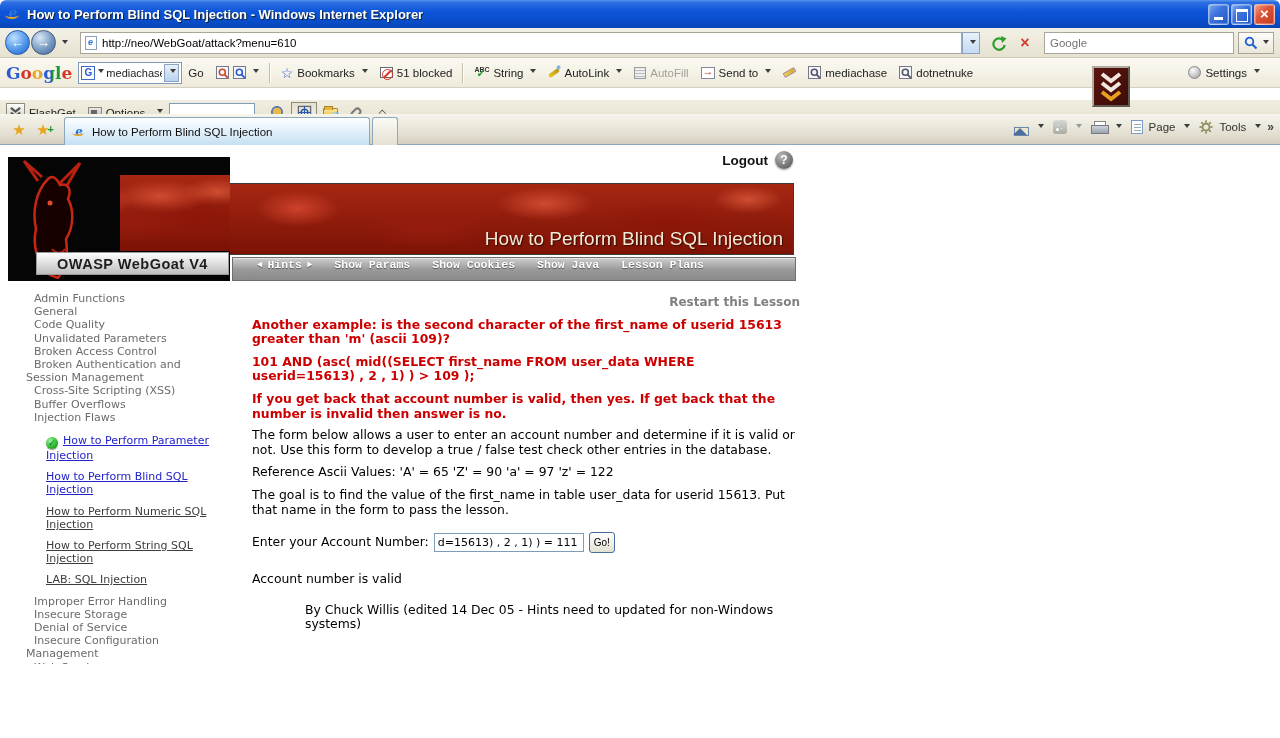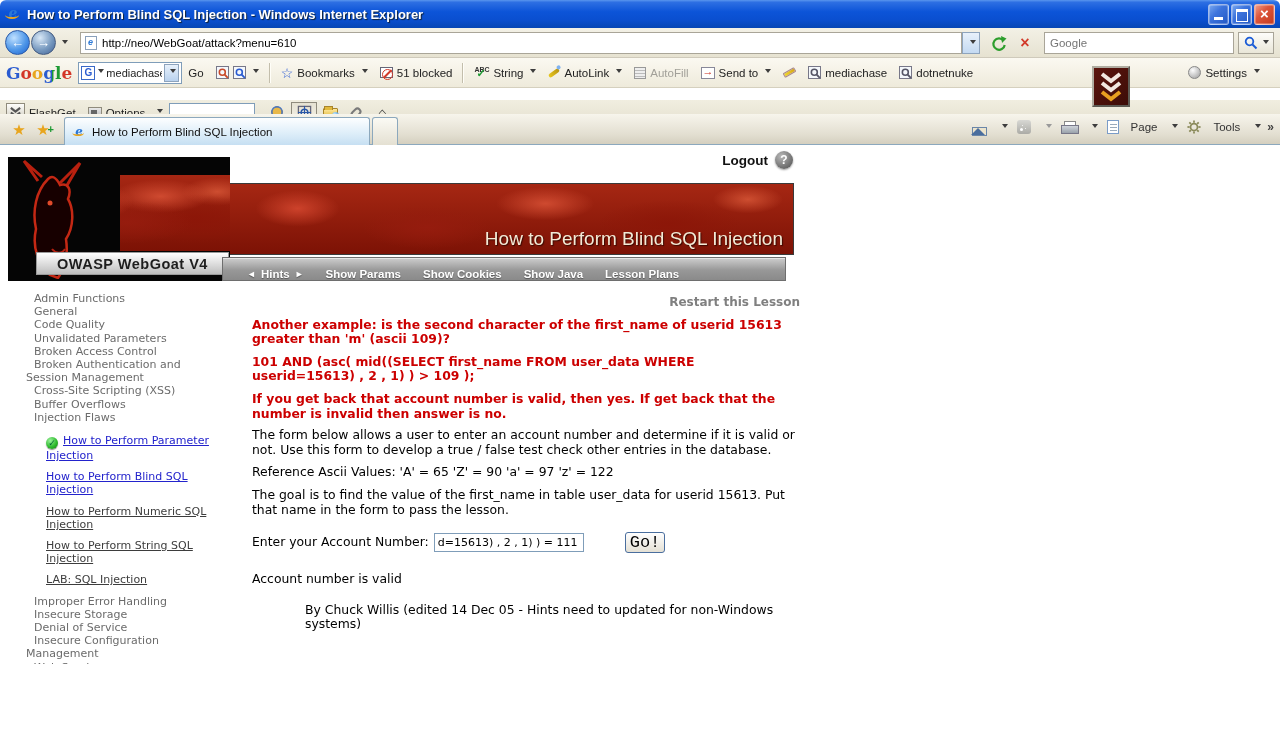--- a/index.html
+++ b/index.html
@@ -111,21 +111,21 @@
     background:linear-gradient(180deg,#f7f5ec,#e2ded0 70%,#d4cfbf);border-bottom:1px solid #8ca8bd;}
   .fav-btn{position:absolute;top:6px;width:22px;height:20px;text-align:center;color:#e8a51e;font-size:15px;line-height:19px;}
   .fav-btn.star1{left:8px;} .fav-btn.star1::after{content:"★";}
   .fav-btn.star2{left:32px;position:absolute;} .fav-btn.star2::after{content:"★";}
   .fav-btn .plus{position:absolute;right:0px;top:0px;color:#1e9a34;font-weight:bold;font-size:11px;}
   .tab{position:absolute;top:3px;height:28px;border:1px solid #8ca8bd;border-bottom:none;border-radius:3px 3px 0 0;}
   .tab.active{left:64px;width:306px;background:linear-gradient(180deg,#fdfeff,#dcedf9 60%,#c6dff2);
     display:flex;align-items:center;gap:5px;padding:0 6px;font-size:11.5px;color:#111;}
   .tab.stub{left:372px;width:26px;background:linear-gradient(180deg,#fbfaf4,#e4e0d2);}
   .tab-right{position:absolute;right:6px;top:4px;display:flex;align-items:center;gap:3px;font-size:11.5px;color:#333;}
-  .tr-btn{display:flex;align-items:center;gap:12px;padding:2px 3px;}
+  .tr-btn{display:flex;align-items:center;gap:6px;padding:2px 3px;}
   .home-ico{display:inline-block;position:relative;width:15px;height:13px;}
   .home-ico::before{content:"";position:absolute;left:0;top:6px;width:13px;height:7px;background:#ece4cc;border:1px solid #6a86a8;}
   .home-ico::after{content:"";position:absolute;left:-1px;top:0;width:0;height:0;border:7px solid transparent;border-bottom:7px solid #4a6e9e;}
   .feed-ico{width:14px;height:14px;border-radius:3px;background:linear-gradient(#d8d8d4,#ababa6);position:relative;}
   .feed-ico::after{content:"";position:absolute;left:3px;bottom:3px;width:3px;height:3px;border-radius:50%;background:#fff;box-shadow:1px -4px 0 -1px #fff,4px -1px 0 -1px #fff;}
   .print-ico{position:relative;width:16px;height:13px;}
   .print-ico::before{content:"";position:absolute;left:3px;top:0;width:10px;height:5px;background:#fff;border:1px solid #888;}
   .print-ico::after{content:"";position:absolute;left:0;top:4px;width:16px;height:7px;background:linear-gradient(#cfd4da,#9aa2ab);border:1px solid #778;}
   .pgdoc-ico{position:relative;width:12px;height:14px;background:#fff;border:1px solid #7a9cc8;}
   .pgdoc-ico::after{content:"";position:absolute;left:2px;top:3px;width:7px;height:1px;background:#9ab;box-shadow:0 3px 0 #9ab,0 6px 0 #9ab;}
@@ -149,23 +149,23 @@
 
   .wg-header{position:absolute;left:8px;top:12px;width:786px;height:124px;}
   .wg-logo{position:absolute;left:0;top:0;width:222px;height:124px;background:#050505;}
   .wg-logo-band{position:absolute;left:64px;top:18px;right:0;height:76px;}
   .wg-logo svg{position:absolute;left:0;top:0;}
   .wg-logo-strip{position:absolute;left:28px;right:1px;bottom:6px;height:23px;background:linear-gradient(#ffffff,#bdbdbd);
     border:1px solid #9a9a9a;display:flex;align-items:center;justify-content:center;}
   .brand-txt{font-weight:bold;font-size:14.5px;color:#1e1e1e;letter-spacing:.5px;}
   .wg-banner{position:absolute;left:222px;top:26px;width:564px;height:72px;border:1px solid #3a3a3a;border-left:none;}
   .wg-banner .btitle{position:absolute;right:10px;bottom:4px;font-size:19px;color:#f3ead6;text-shadow:1px 1px 1px #3a0800;white-space:nowrap;}
-  .wg-menubar{position:absolute;left:214px;top:100px;width:564px;height:24px;
+  .wg-menubar{position:absolute;left:224px;top:100px;width:564px;height:24px;
     background:linear-gradient(#cecece,#989898 55%,#8a8a8a);border:1px solid #6e6e6e;box-shadow:inset 0 1px 0 #e4e4e4;
-    display:flex;align-items:flex-end;padding-left:24px;}
+    display:flex;align-items:flex-start;padding-left:24px;font-family:Liberation Mono, monospace;}
   .menu-item{color:#fff;font-weight:bold;font-size:11.5px;text-shadow:0 1px 1px #555;margin-right:22px;white-space:nowrap;display:flex;align-items:center;gap:5px;}
   .m-arrow{font-size:9px;color:#fff;} .m-arrow.l::after{content:"◄";} .m-arrow.r::after{content:"►";}
 
   .wg-sidebar{position:absolute;left:10px;top:147px;width:200px;font-family:"DejaVu Sans",sans-serif;
     font-size:11px;line-height:13.2px;color:#6b6b6b;}
   .cat{padding-left:16px;text-indent:8px;cursor:pointer;}
   .lessons{margin:10px 0 8px 36px;width:172px;}
   .lesson{margin-bottom:8px;}
   .lesson a{text-decoration:underline;cursor:pointer;}
   .l-blue{color:#2323cc;} .l-dark{color:#3d3d3d;}
@@ -175,21 +175,21 @@
   .ball::after{content:"✓";}
 
   .wg-main{position:absolute;left:252px;top:147px;width:548px;font-family:"DejaVu Sans",sans-serif;
     font-size:12.4px;line-height:14.6px;color:#000;}
   .restart{text-align:right;font-weight:bold;font-size:12px;color:#808080;padding-top:3px;cursor:pointer;}
   p.hint{color:#cc0000;font-weight:bold;margin:8px 0 0;}
   p.body1{margin:7px 0 0;} p.body2{margin:8px 0 0;}
   .formrow{margin-top:15px;display:flex;align-items:center;gap:5px;}
   .acct-input{width:150px;height:19px;border:1px solid #7f9db9;font-family:"DejaVu Sans",sans-serif;font-size:11px;padding:1px 3px;}
   .go-btn{height:21px;padding:0 4px;border:1px solid #4a6e9e;border-radius:3px;background:linear-gradient(#ffffff,#e4e0d4);
-    font-family:Liberation Mono, monospace;font-size:17px;cursor:pointer;margin-left:36px;}
+    font-family:Liberation Sans, sans-serif;font-size:10px;cursor:pointer;}
   .result{margin-top:19px;}
   .byline{margin-top:16px;margin-left:53px;}
   .wg-footer{margin-top:37px;margin-left:45px;font-size:11.5px;}
   .f-owasp{font-weight:bold;color:#8a8a8a;letter-spacing:.3px;}
   .f-sep{color:#b0b0b0;margin:0 4px;}
   .f-proj{color:#b8b8b8;letter-spacing:.3px;}
 
   
   .statusbar{position:absolute;left:0;top:712px;width:1280px;height:21px;
     background:linear-gradient(#f7f5ed,#e8e4d3);border-top:1px solid #b8b4a2;display:flex;align-items:center;font-size:13px;color:#333;}

